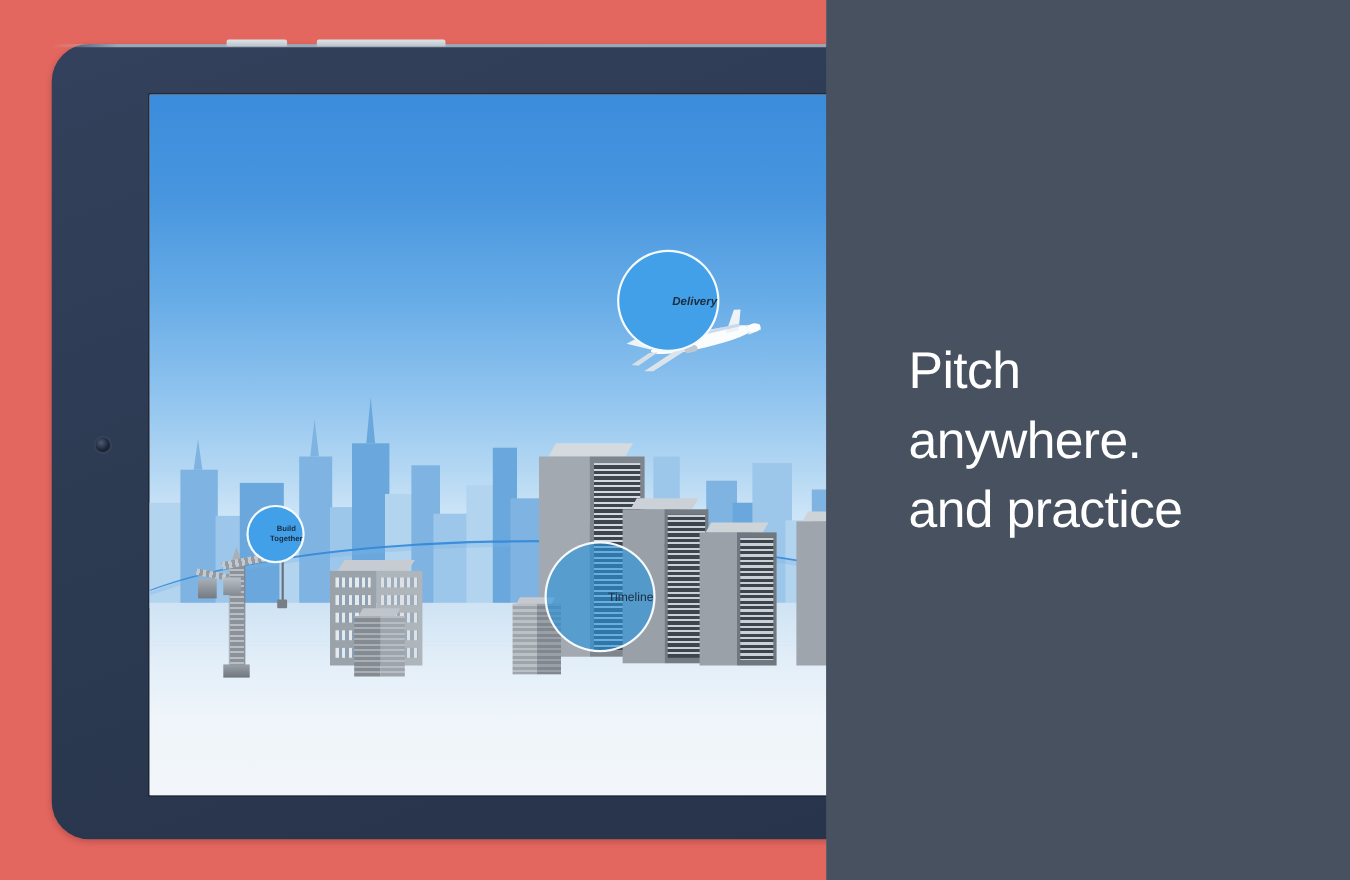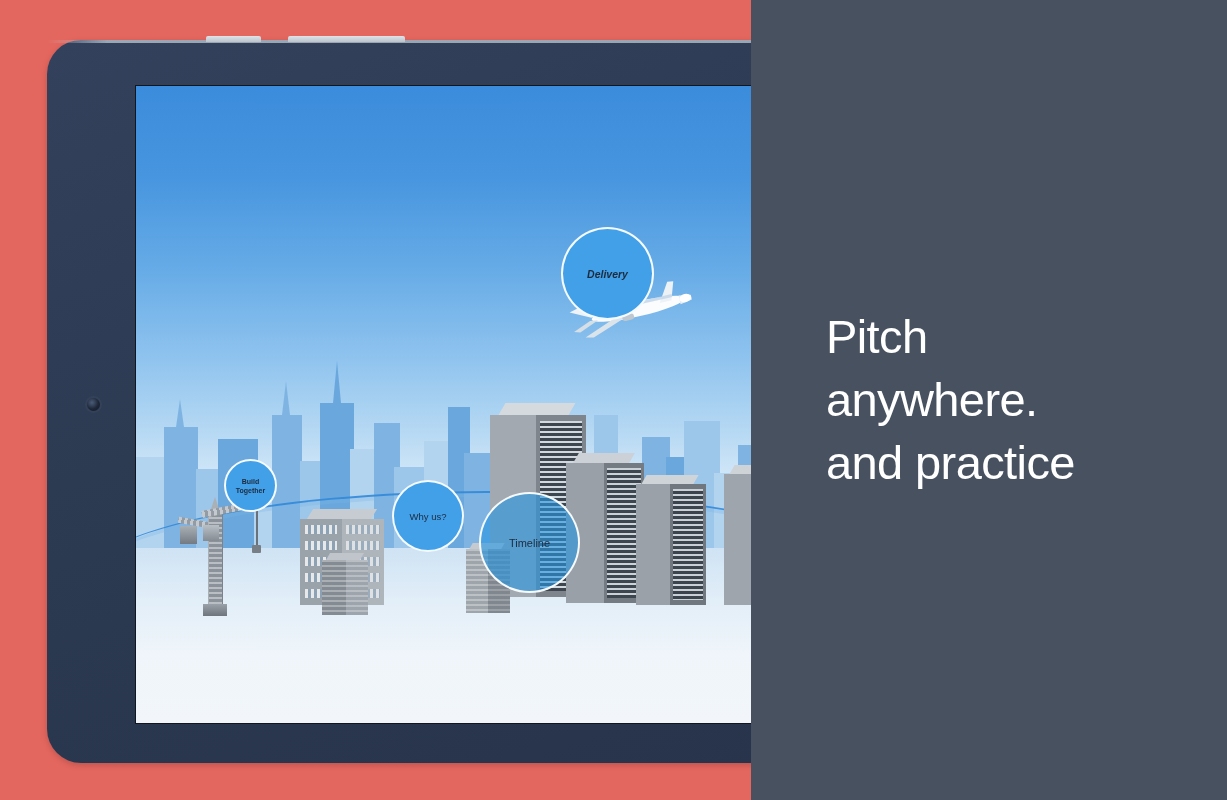--- a/index.html
+++ b/index.html
@@ -220,41 +220,41 @@
   }
 
   
   .plane { position: absolute; left: 432px; top: 186px; width: 130px; height: 70px; }
 
   
   .bubble {
     position: absolute;
     border-radius: 50%;
     border: 2.5px solid rgba(255,255,255,0.95);
-    display: flex; align-items: center; justify-content: center;
+    display: flex; align-items: center; justify-content: flex-end;
     text-align: center;
     color: #1D2B3E;
     box-sizing: border-box;
   }
   .bubble.solid { background: #41A0E8; }
   .bubble.glass { background: rgba(40,150,225,0.62); }
   .bubble-delivery {
     left: 425px; top: 141px; width: 93px; height: 93px;
     font-size: 10.5px; font-style: italic; font-weight: 700;
   }
   .bubble-build {
     left: 88px; top: 373px; width: 53px; height: 53px;
     font-size: 7px; font-weight: 700; line-height: 9px;
   }
   .bubble-why {
     left: 256px; top: 394px; width: 72px; height: 72px;
     font-size: 9.5px; font-weight: 400;
   }
   .bubble-timeline {
-    left: 343px; top: 406px; width: 101px; height: 101px;
+    left: 359px; top: 406px; width: 101px; height: 101px;
     font-size: 11px; font-weight: 400;
   }
 
   
   .logo-wrap { position: absolute; left: 66px; top: 165px; width: 240px; height: 100px; }
   .logo-rect { position: absolute; box-sizing: border-box; }
   .logo-text {
     position: absolute; left: 78px; top: 36px;
     font-size: 14.5px; font-weight: 700; letter-spacing: .6px;
     color: #4A5565;
@@ -432,23 +432,20 @@
         <span>Delivery</span>
       </div>
 
       <div class="bubble solid bubble-build">
         <span>
           <span>Build</span><br>
           <span>Together</span>
         </span>
       </div>
 
-      <div class="bubble solid bubble-why">
-        <span>Why us?</span>
-      </div>
 
       <div class="bubble glass bubble-timeline">
         <span>Timeline</span>
       </div>
     </div>
   </div>
 
   <div class="slate-panel">
     <div class="headline">
       <span class="headline-line">Pitch</span>

